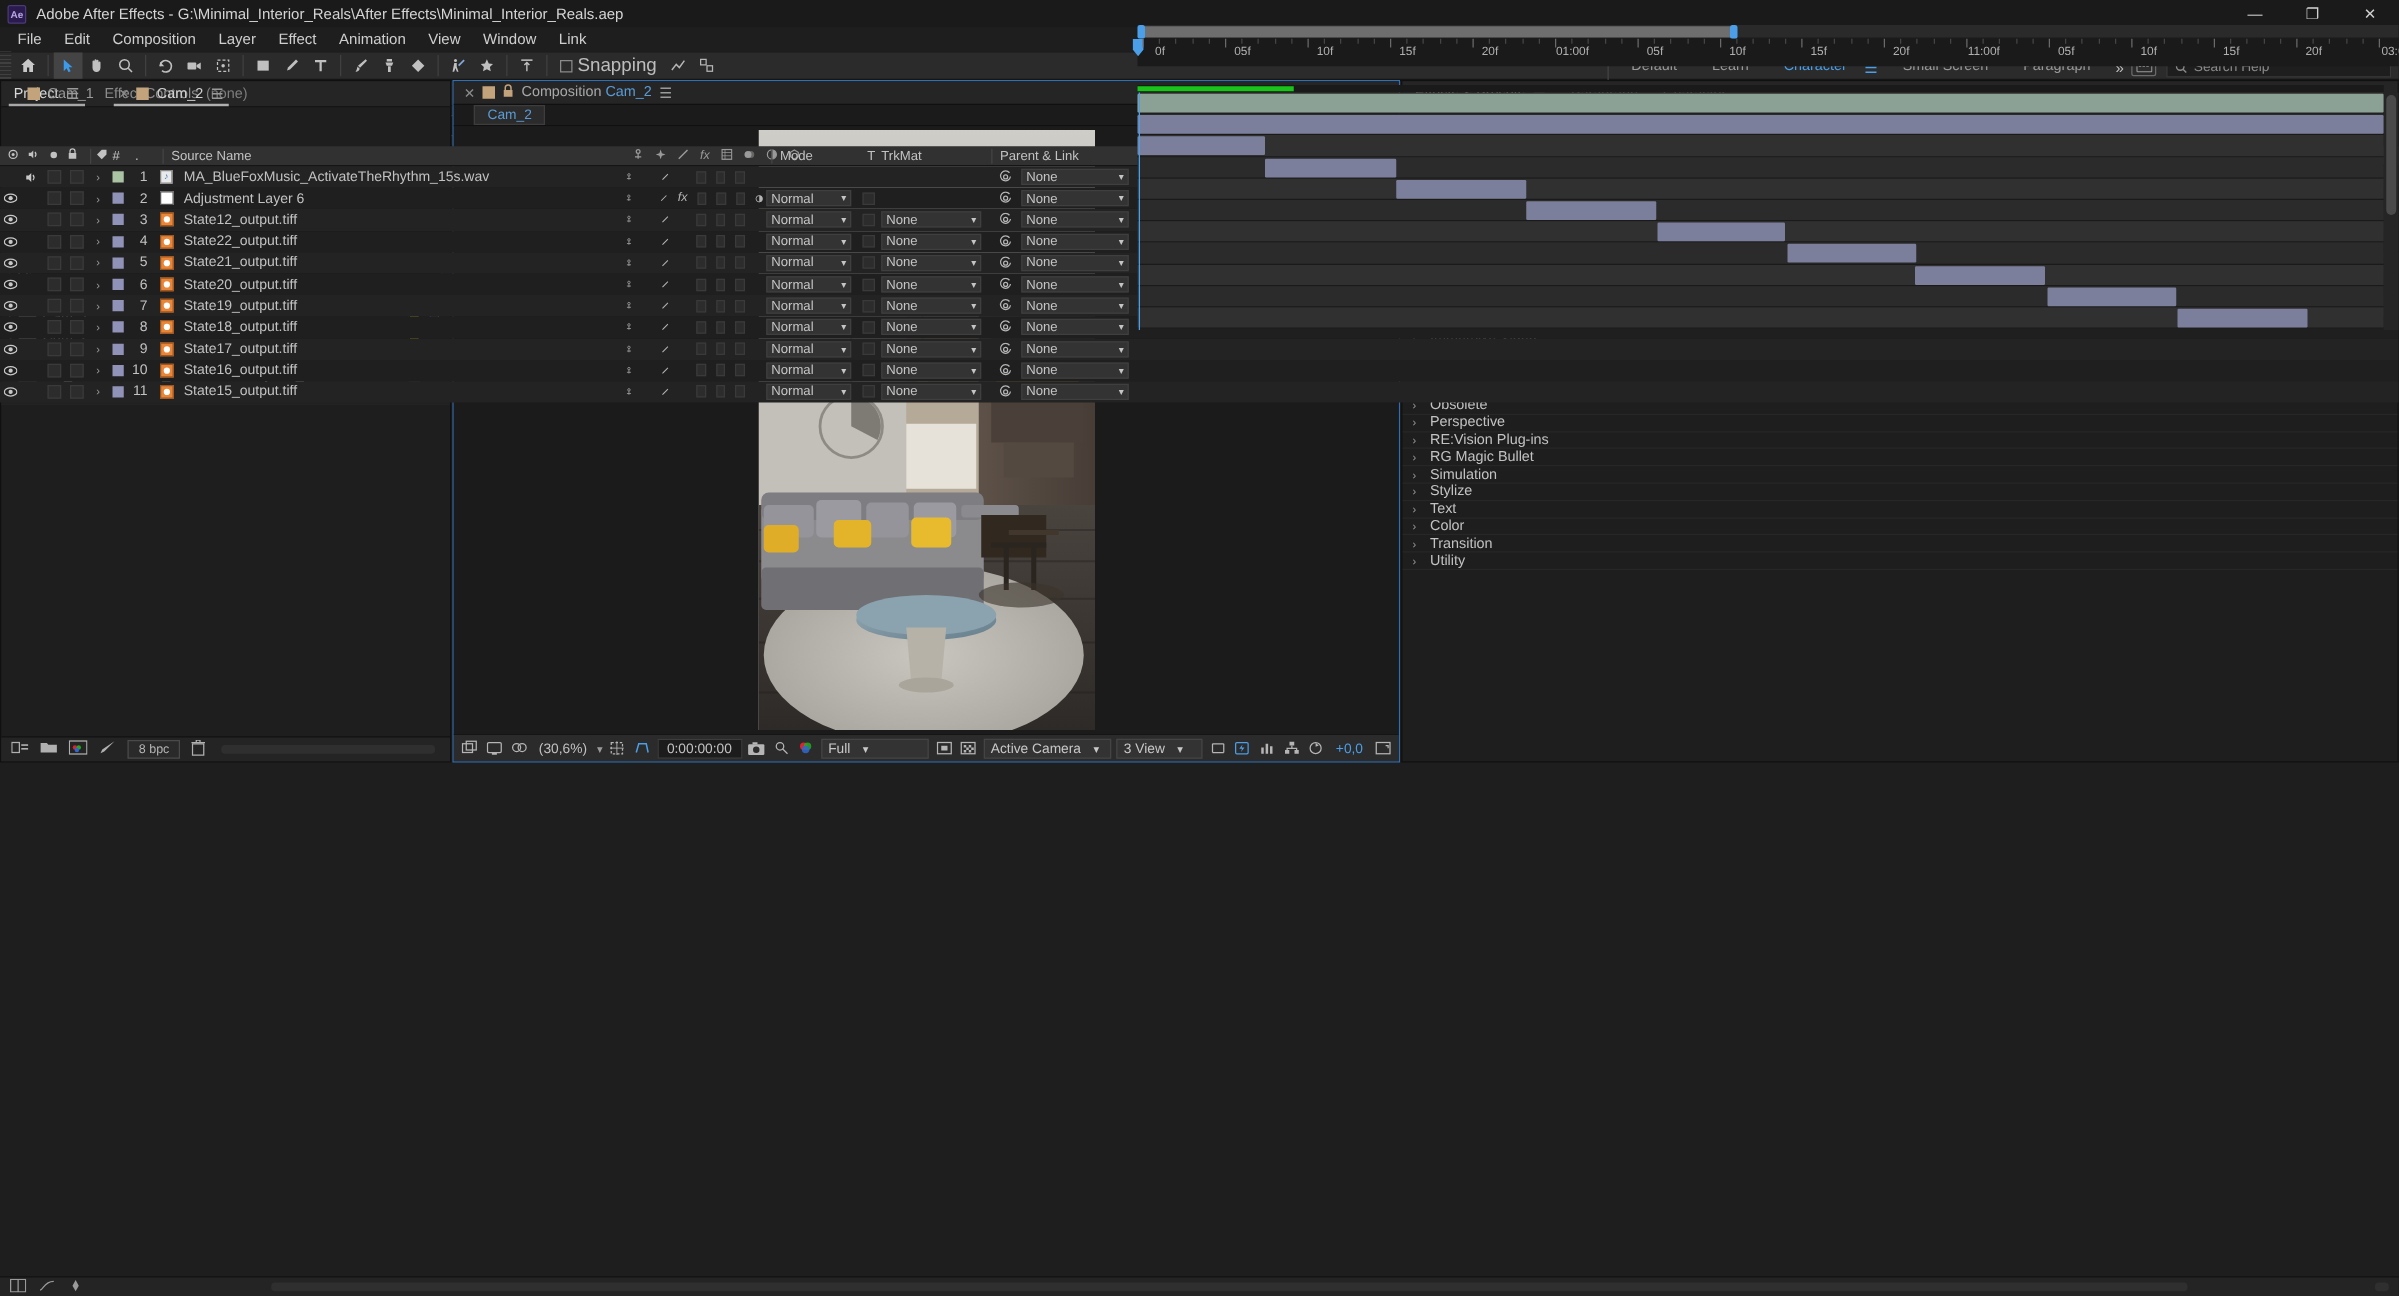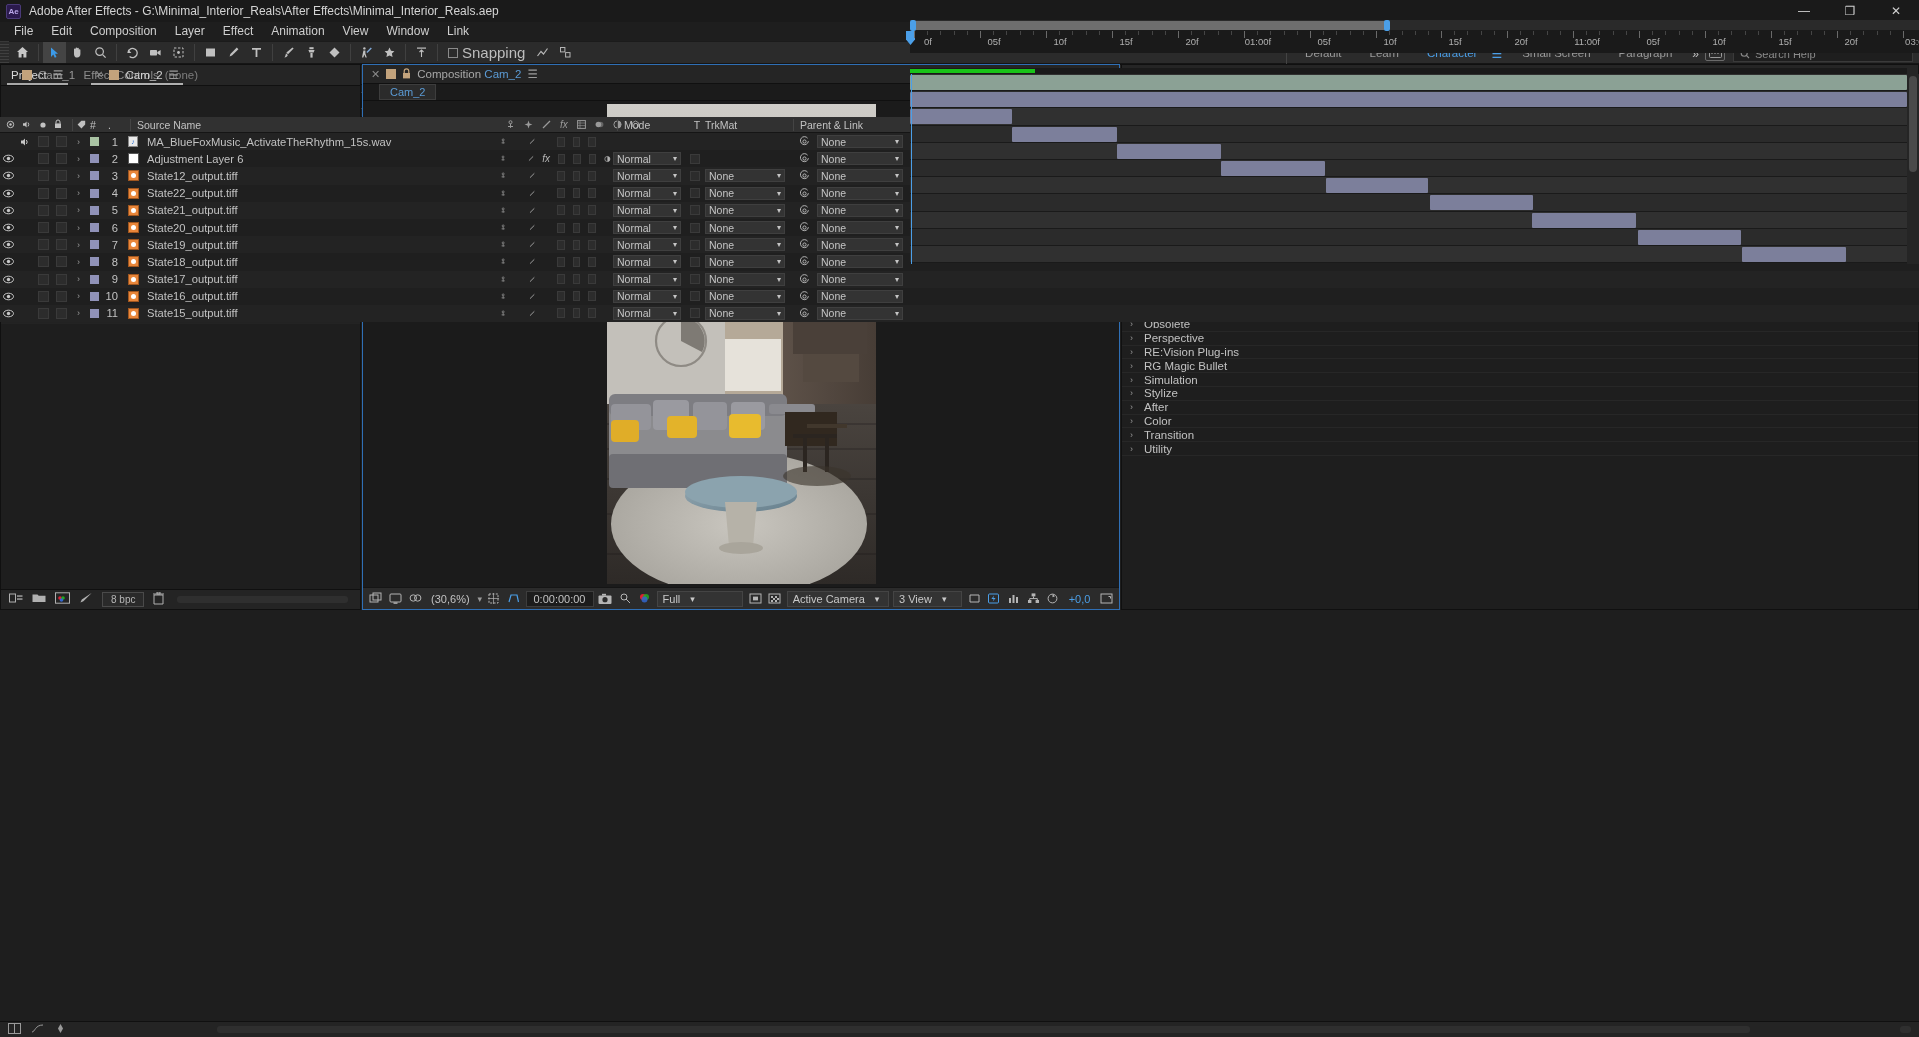--- a/index.html
+++ b/index.html
@@ -761,21 +761,21 @@
         <div class="fx-row">
           <span class="fx-arrow">›</span>
           <span>Simulation</span>
         </div>
         <div class="fx-row">
           <span class="fx-arrow">›</span>
           <span>Stylize</span>
         </div>
         <div class="fx-row">
           <span class="fx-arrow">›</span>
-          <span>After</span>
+          <span>Text</span>
         </div>
         <div class="fx-row">
           <span class="fx-arrow">›</span>
           <span>Color</span>
         </div>
         <div class="fx-row">
           <span class="fx-arrow">›</span>
           <span>Transition</span>
         </div>
         <div class="fx-row">

